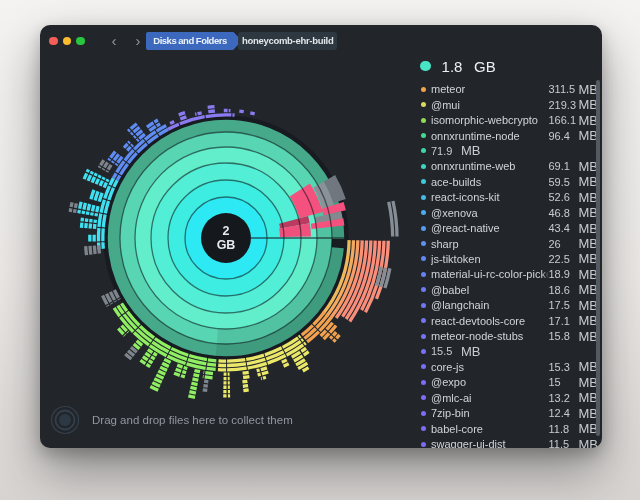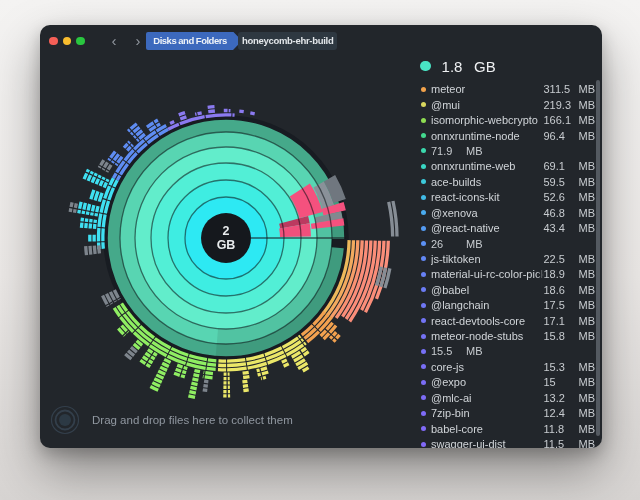--- a/index.html
+++ b/index.html
@@ -15,21 +15,21 @@
   .list-header{position:absolute;left:374px;top:30px;width:181.5px;height:22px;display:flex;align-items:center}
   .list-header .hdot{width:10.5px;height:10.5px;border-radius:50%;margin-left:6px;margin-right:4.5px;flex:none}
   .list-header .hname{flex:1;font-size:15px;letter-spacing:-0.1px;color:#eef0f2;font-weight:400;white-space:nowrap;overflow:hidden}
   .list-header .hval{width:34px;text-align:center;font-size:15px;color:#eef0f2;flex:none}
   .list-header .hunit{width:22px;margin-left:5px;font-size:15px;color:#eef0f2;flex:none}
   .rows{position:absolute;left:374px;top:56.6px;width:181.5px}
   .row{height:15.43px;display:flex;align-items:center}
   .row .dot{width:5px;height:5px;border-radius:50%;margin-left:6.5px;margin-right:5.5px;flex:none}
   .row .name{flex:1;font-size:11px;color:#d0d4d8;white-space:nowrap;overflow:hidden;-webkit-mask-image:linear-gradient(90deg,#000 calc(100% - 7px),transparent 100%);mask-image:linear-gradient(90deg,#000 calc(100% - 7px),transparent 100%)}
   .row .val{width:30px;text-align:left;font-size:11px;color:#c8ccd0;flex:none}
-  .row .unit{width:17px;margin-left:5px;font-size:11px;color:#c8ccd0;flex:none}
+  .row .unit{width:17px;font-size:13px;color:#c8ccd0;flex:none}
   .scroll-thumb{position:absolute;right:2px;top:55px;width:4.5px;height:356px;border-radius:3px;background:#545a61}
   .collector{position:absolute;left:10px;top:380px}
   .hint{position:absolute;left:52px;top:389px;font-size:11.5px;color:#9097a0;line-height:13px}
 </style>
 </head>
 <body>
 
 <div class="page">
   <div class="window">
 
@@ -400,20 +400,21 @@
           <span class="unit">MB</span>
         </div>
         <div class="row">
           <span class="dot" style="background: rgb(84, 155, 242);"></span>
           <span class="name">@react-native</span>
           <span class="val">43.4</span>
           <span class="unit">MB</span>
         </div>
         <div class="row">
           <span class="dot" style="background: rgb(92, 144, 243);"></span>
+          <span class="name">sharp</span>
           <span class="val">26</span>
           <span class="unit">MB</span>
         </div>
         <div class="row">
           <span class="dot" style="background: rgb(98, 135, 244);"></span>
           <span class="name">js-tiktoken</span>
           <span class="val">22.5</span>
           <span class="unit">MB</span>
         </div>
         <div class="row">

